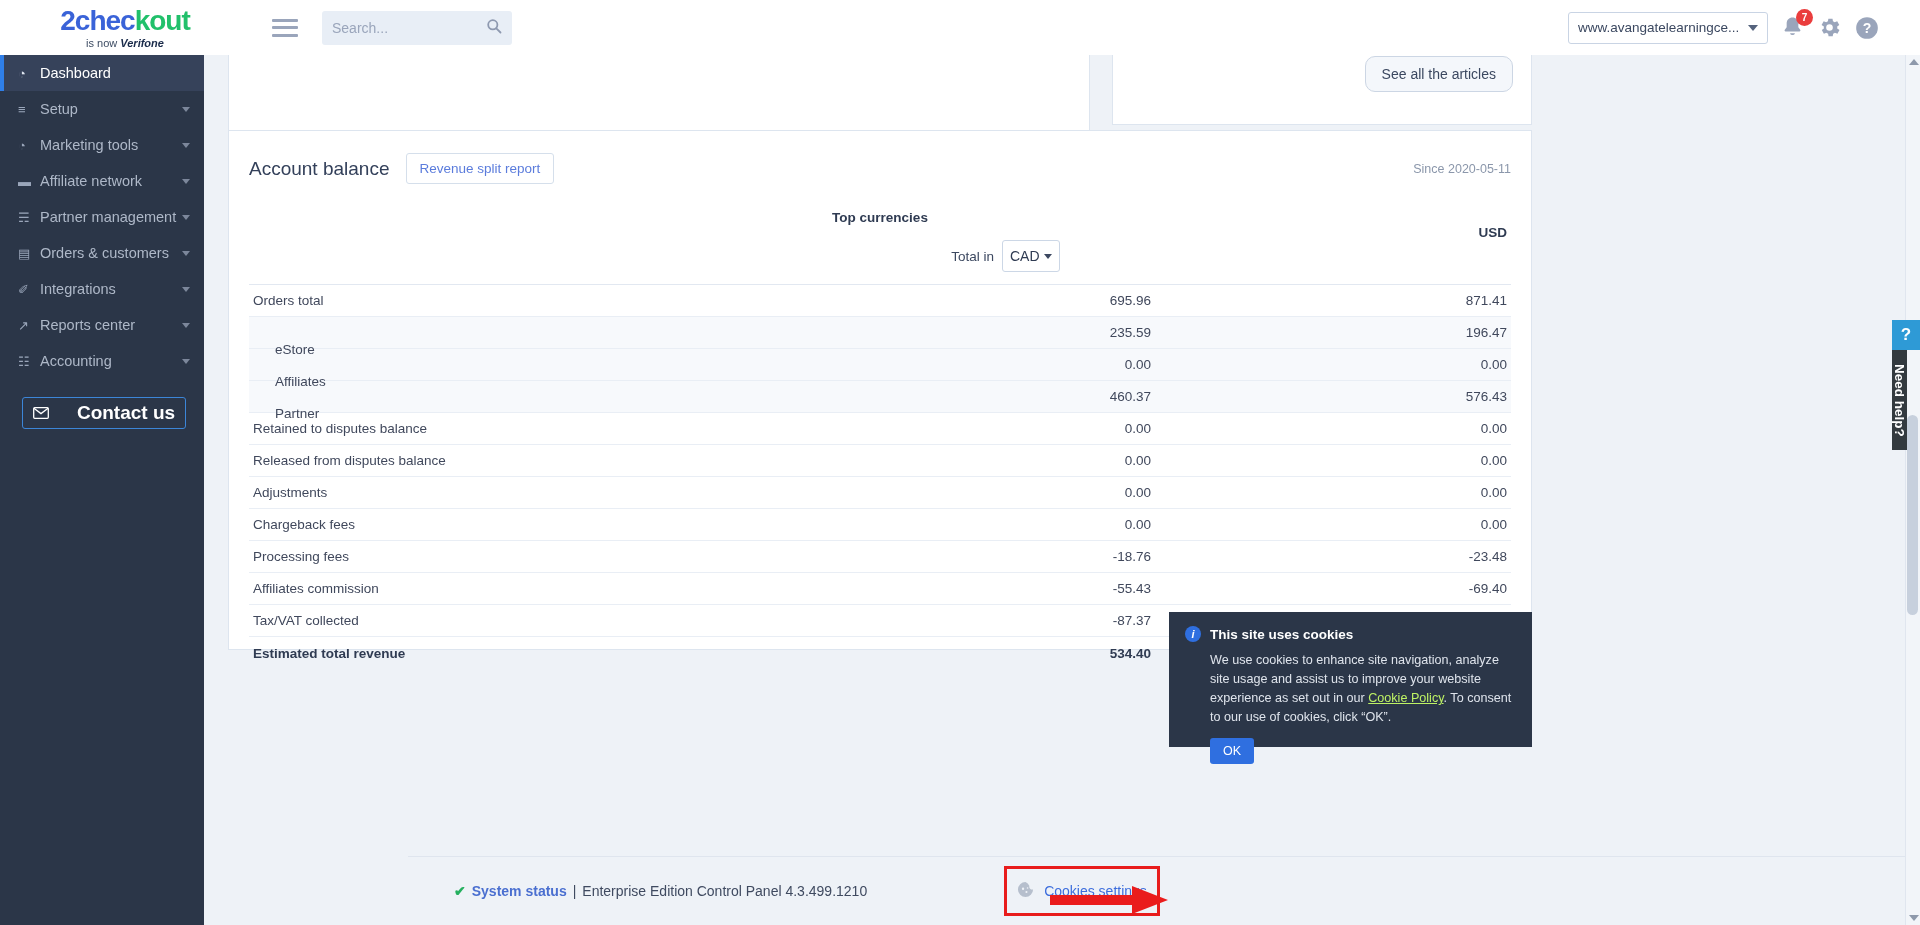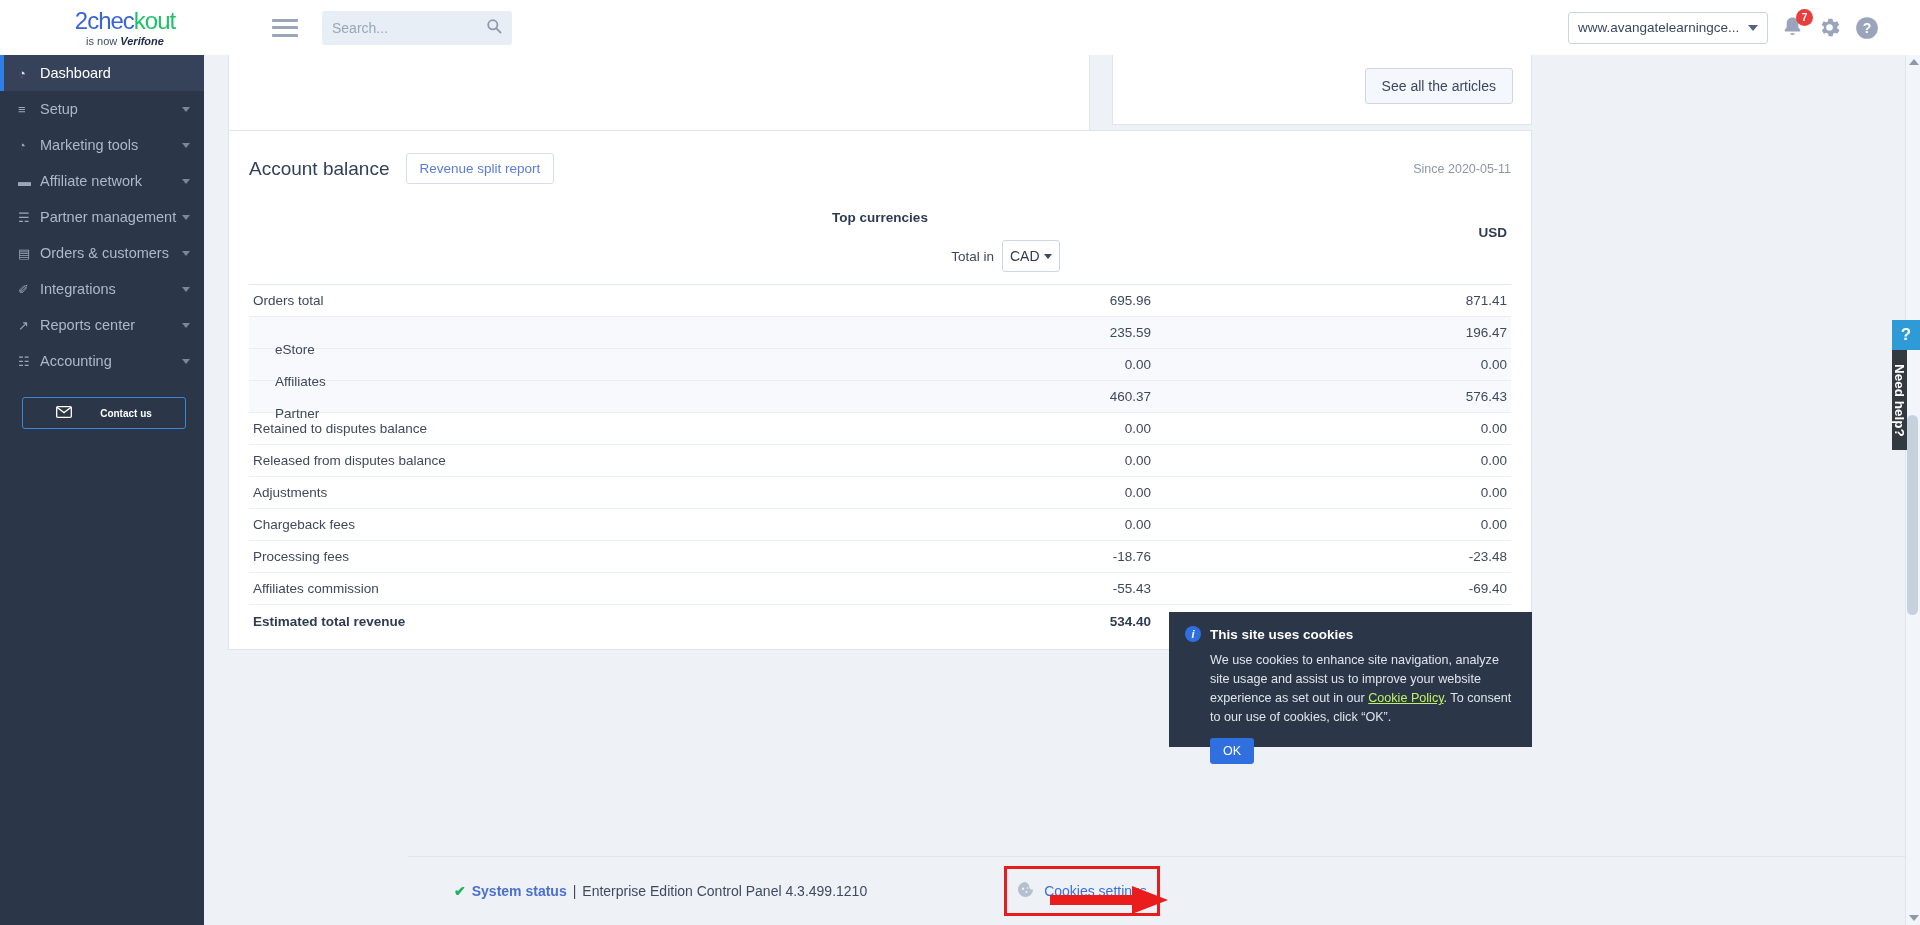--- a/index.html
+++ b/index.html
@@ -9,21 +9,21 @@
     background: #eef2f7;
     overflow: hidden;
   }
   
   .logo-panel {
     position: absolute; left: 0; top: 0; width: 250px; height: 55px;
     background: #ffffff;
     display: flex; flex-direction: column;
     align-items: center; justify-content: center;
   }
-  .logo-main { font-size: 24px; font-weight: normal; letter-spacing: -1px; line-height: 1; }
+  .logo-main { font-size: 28px; font-weight: bold; letter-spacing: -1px; line-height: 1; }
   .logo-main .c-blue { color: #3a63d8; }
   .logo-main .c-green { color: #21c06b; }
   .logo-sub { font-size: 11px; color: #3d4c63; margin-top: 2px; }
   .logo-sub .vf { font-weight: bold; font-style: italic; color: #1a2b4a; }
   
   .topbar {
     position: absolute; left: 250px; top: 0; right: 0; height: 55px;
     background: #fff; display: flex; align-items: center;
   }
   .hamburger { width: 26px; height: 18px; margin-left: 22px; margin-right: 24px;
@@ -69,21 +69,21 @@
   .nav-ic { width: 22px; display: inline-block; font-size: 13px; color: #9aa6ba; text-align: left; }
   .nav-item.active .nav-ic { color: #dfe6f0; }
   .nav-arrow {
     margin-left: auto; margin-right: 14px; width: 0; height: 0;
     border-left: 4px solid transparent; border-right: 4px solid transparent;
     border-top: 5px solid #7c879b;
   }
   .contact-btn {
     margin: 18px 18px 0 22px; height: 32px; border: 1px solid #3c86d8; border-radius: 3px;
     display: flex; align-items: center; justify-content: center; gap: 28px;
-    color: #fff; font-size: 10px; font-weight: bold; cursor: pointer;
+    color: #fff; font-size: 19px; font-weight: bold; cursor: pointer;
   }
   
   .main {
     position: absolute; left: 204px; top: 55px; right: 0; bottom: 0;
     background: #eef2f7; overflow: hidden;
   }
   .card { background: #fff; border: 1px solid #dde5ef; }
   .chart-card {
     position: absolute; left: 24px; top: -130px; width: 862px; height: 245px;
     display: flex; align-items: flex-end; justify-content: center; padding-bottom: 22px;
@@ -98,22 +98,22 @@
   }
   .lg-dot::after {
     content:''; position:absolute; left:5px; top:3px; width:6px; height:6px;
     background:#fff; border-radius:50%;
   }
   .articles-card {
     position: absolute; left: 908px; top: -130px; width: 420px; height: 200px;
     padding: 14px 18px;
   }
   .articles-btn {
-    position: absolute; right: 18px; bottom: 20px;
-    border: 1px solid #ccd6e4; background: #f4f7fb; border-radius: 3px;
+    position: absolute; right: 18px; bottom: 32px;
+    border: 1px solid #ccd6e4; background: #f4f7fb; border-radius: 10px;
     padding: 9px 16px; font-size: 14px; color: #3b4860; cursor: pointer;
   }
   
   .balance-card {
     position: absolute; left: 24px; top: 75px; width: 1304px; height: 520px;
     padding: 22px 20px 0 20px;
   }
   .bal-head { display: flex; align-items: center; }
   .bal-title { font-size: 19px; color: #33405a; }
   .split-btn {
@@ -397,20 +397,25 @@
         </div>
         <div class="row">
           <div class="name">Processing fees</div>
           <div class="usd">-18.76</div>
           <div class="total">-23.48</div>
         </div>
         <div class="row">
           <div class="name">Affiliates commission</div>
           <div class="usd">-55.43</div>
           <div class="total">-69.40</div>
+        </div>
+        <div class="row">
+          <div class="name">Tax/VAT collected</div>
+          <div class="usd">-87.37</div>
+          <div class="total">-109.40</div>
         </div>
         <div class="row bold">
           <div class="name">Estimated total revenue</div>
           <div class="usd">534.40</div>
           <div class="total"></div>
         </div>
       </div>
   </div>
 
   <div class="need-help">

